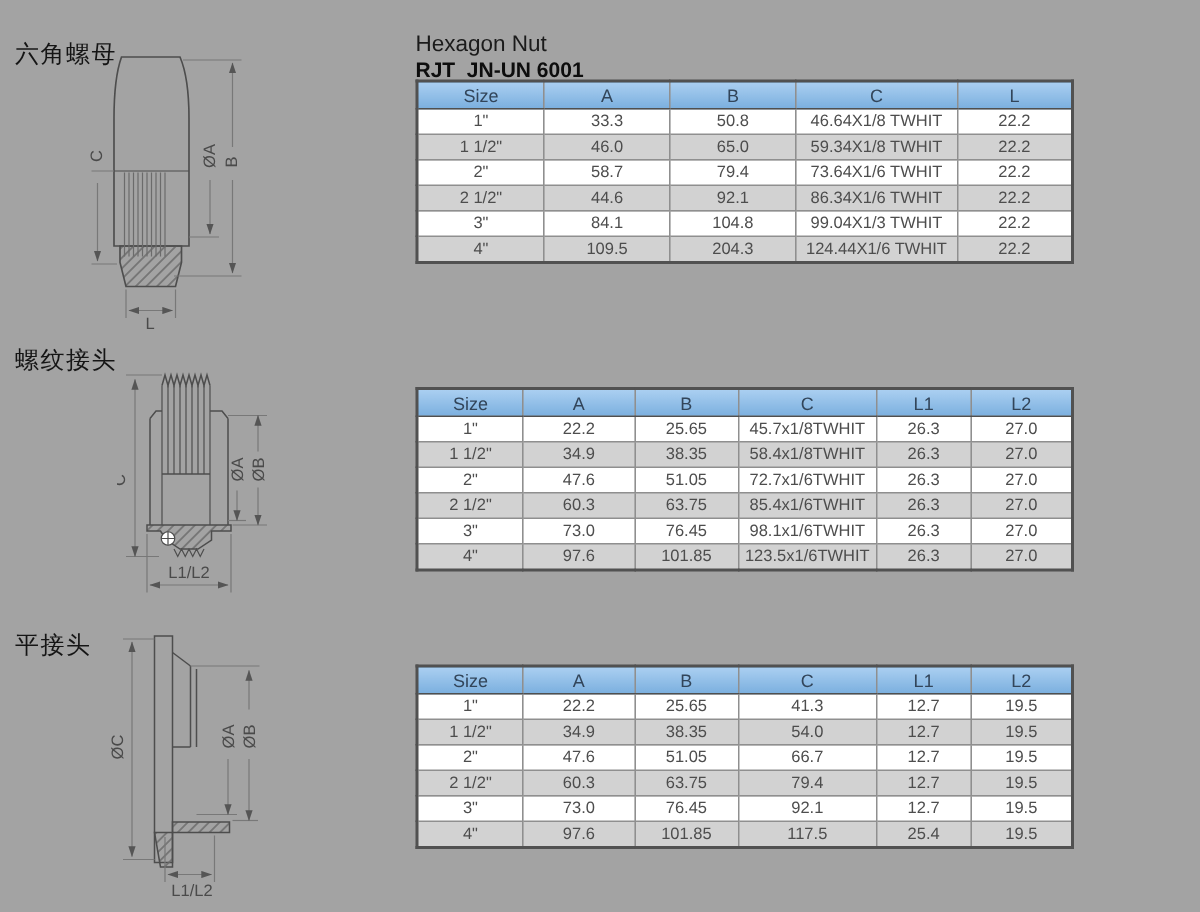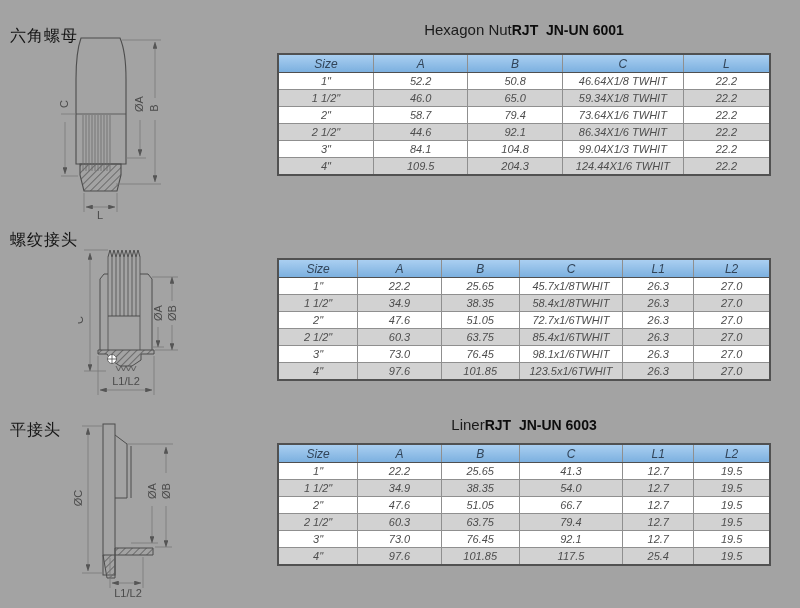--- a/index.html
+++ b/index.html
@@ -1,26 +1,26 @@
 <!DOCTYPE html>
 <html><head>
 <meta charset="utf-8">
 <style>
   html,body{margin:0;padding:0;background:#fff;}
   .page{position:relative;width:800px;height:608px;background:#a3a3a3;overflow:hidden;
         font-family:"Liberation Sans", sans-serif;}
   .cn{position:absolute;left:10px;font-size:16px;color:#151515;letter-spacing:1px;}
   .sec-head{position:absolute;left:277px;width:494px;display:flex;
-            justify-content:center;align-items:baseline;}
+            justify-content:center;align-items:baseline;flex-direction:column;}
   .sec-title{font-size:15px;color:#1b1b1b;}
   .sec-code{font-size:14px;font-weight:bold;color:#0d0d0d;white-space:pre;}
   .drawing{position:absolute;}
   .drawing text{font-size:11px;fill:#4a4a4a;text-anchor:middle;}
-  table.spec{position:absolute;border-collapse:collapse;width:494px;table-layout:fixed;
-             font-size:11px;border:2px solid #515151;font-style:italic;}
+  table.spec{position:absolute;border-collapse:collapse;width:439px;table-layout:fixed;
+             font-size:11px;border:2px solid #515151;}
   table.spec th{height:17px;background:linear-gradient(#aacff1,#7cb0df);color:#32455a;
                 font-weight:normal;font-size:12px;border:1px solid #8f8f8f;
                 border-bottom-color:#4f4f4f;padding:0;}
   table.spec td{height:16px;text-align:center;color:#4d4d4d;border:1px solid #8f8f8f;
                 padding:0;background:#fff;}
   table.spec tbody tr:nth-child(even) td{background:#d2d2d2;}
 </style>
 </head>
 <body>
 
@@ -78,21 +78,21 @@
           <th>Size</th>
           <th>A</th>
           <th>B</th>
           <th>C</th>
           <th>L</th>
         </tr>
       </thead>
     <tbody>
         <tr>
           <td>1"</td>
-          <td>52.2</td>
+          <td>33.3</td>
           <td>50.8</td>
           <td>46.64X1/8  TWHIT</td>
           <td>22.2</td>
         </tr>
         <tr>
           <td>1 1/2"</td>
           <td>46.0</td>
           <td>65.0</td>
           <td>59.34X1/8  TWHIT</td>
           <td>22.2</td>
@@ -268,24 +268,20 @@
       <line x1="98" y1="88" x2="98" y2="129" marker-end="url(#ar3)"></line>
       <path d="M42,140 V170 M75,139 V170"></path>
       <line x1="44" y1="165" x2="73" y2="165" marker-start="url(#ar3)" marker-end="url(#ar3)"></line>
     </g>
     <text transform="translate(14,80) rotate(-90)">ØC</text>
     <text transform="translate(88,73) rotate(-90)">ØA</text>
     <text transform="translate(102,73) rotate(-90)">ØB</text>
     <text x="60" y="179">L1/L2</text>
   </svg>
 
-  <div class="sec-head" style="top:416px">
-    <span class="sec-title">Liner</span>
-    <span class="sec-code">RJT  JN-UN 6003</span>
-  </div>
 
   <table class="spec" style="left:277px;top:443px">
     <colgroup>
       <col style="width:16.2%">
         <col style="width:17%">
         <col style="width:15.8%">
       <col style="width:21.1%">
         <col style="width:14.4%">
         <col style="width:15.5%">
     </colgroup>

